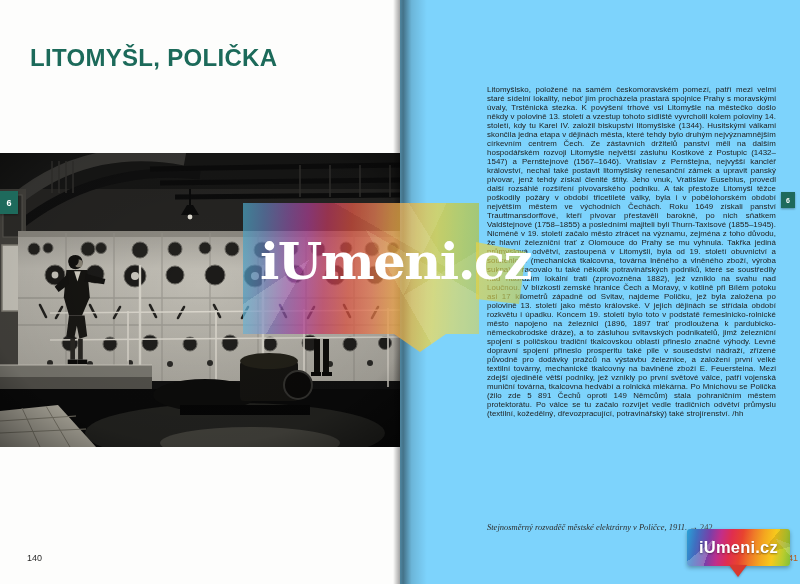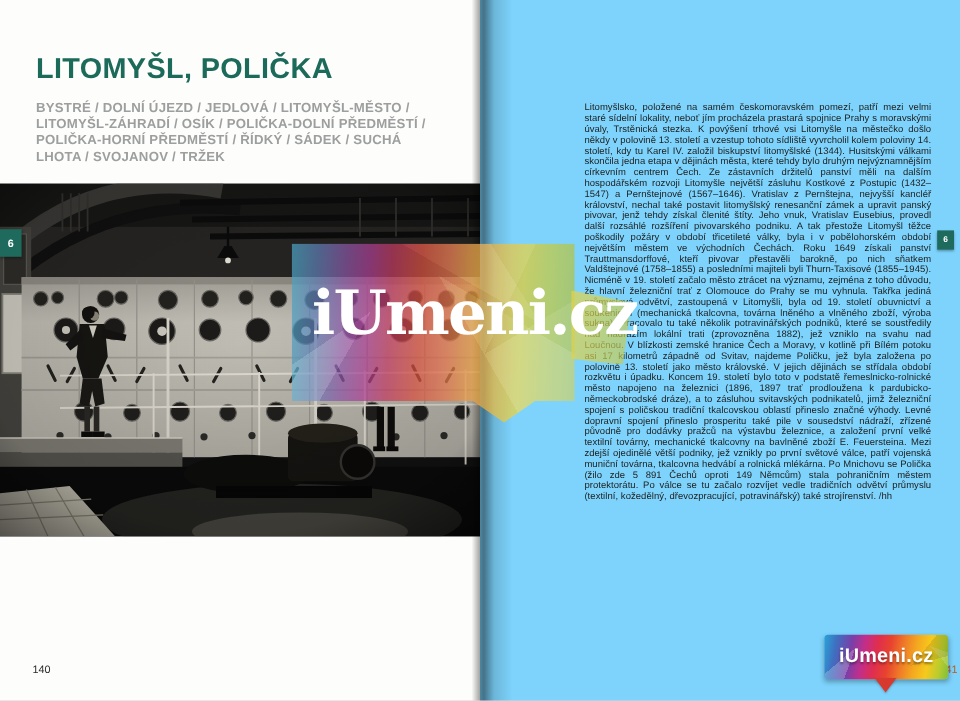--- a/index.html
+++ b/index.html
@@ -127,21 +127,20 @@
     text-shadow:0 1px 2px rgba(0,0,0,.4);
   }
 </style>
 </head>
 <body>
 
 <div class="spread">
 
   <div class="page left">
     <div class="page-title">LITOMYŠL, POLIČKA</div>
-    <div class="region-list">BYSTRÉ / DOLNÍ ÚJEZD / JEDLOVÁ / LITOMYŠL-MĚSTO / LITOMYŠL-ZÁHRADÍ / OSÍK / POLIČKA-DOLNÍ PŘEDMĚSTÍ / POLIČKA-HORNÍ PŘEDMĚSTÍ / ŘÍDKÝ / SÁDEK / SUCHÁ LHOTA / SVOJANOV / TRŽEK</div>
 
     <div class="photo">
       <svg width="401" height="294" viewBox="0 0 401 294">
         <defs>
           <radialGradient id="vig" cx="50%" cy="45%" r="75%">
             <stop offset="0%" stop-color="#000" stop-opacity="0"></stop>
             <stop offset="72%" stop-color="#000" stop-opacity=".12"></stop>
             <stop offset="100%" stop-color="#000" stop-opacity=".55"></stop>
           </radialGradient>
           <linearGradient id="panelg" x1="0" y1="0" x2="0" y2="1">
@@ -322,20 +321,24 @@
     </div>
 
     <div class="edge-tab left">
       <span>6</span>
     </div>
     <div class="page-num left">140</div>
   </div>
 
   <div class="page right">
     <div class="body-text">Litomyšlsko, položené na samém českomoravském pomezí, patří mezi velmi staré sídelní lokality, neboť jím procházela prastará spojnice Prahy s moravskými úvaly, Trstěnická stezka. K povýšení trhové vsi Litomyšle na městečko došlo někdy v polovině 13. století a vzestup tohoto sídliště vyvrcholil kolem poloviny 14. století, kdy tu Karel IV. založil biskupství litomyšlské (1344). Husitskými válkami skončila jedna etapa v dějinách města, které tehdy bylo druhým nejvýznamnějším církevním centrem Čech. Ze zástavních držitelů panství měli na dalším hospodářském rozvoji Litomyšle největší zásluhu Kostkové z Postupic (1432–1547) a Pernštejnové (1567–1646). Vratislav z Pernštejna, nejvyšší kancléř království, nechal také postavit litomyšlský renesanční zámek a upravit panský pivovar, jenž tehdy získal členité štíty. Jeho vnuk, Vratislav Eusebius, provedl další rozsáhlé rozšíření pivovarského podniku. A tak přestože Litomyšl těžce poškodily požáry v období třicetileté války, byla i v pobělohorském období největším městem ve východních Čechách. Roku 1649 získali panství Trauttmansdorffové, kteří pivovar přestavěli barokně, po nich sňatkem Valdštejnové (1758–1855) a posledními majiteli byli Thurn-Taxisové (1855–1945). Nicméně v 19. století začalo město ztrácet na významu, zejména z toho důvodu, že hlavní železniční trať z Olomouce do Prahy se mu vyhnula. Takřka jediná průmyslová odvětví, zastoupená v Litomyšli, byla od 19. století obuvnictví a soukenictví (mechanická tkalcovna, továrna lněného a vlněného zboží, výroba sukna). Pracovalo tu také několik potravinářských podniků, které se soustředily nad nádražím lokální trati (zprovozněna 1882), jež vzniklo na svahu nad Loučnou. V blízkosti zemské hranice Čech a Moravy, v kotlině při Bílém potoku asi 17 kilometrů západně od Svitav, najdeme Poličku, jež byla založena po polovině 13. století jako město královské. V jejich dějinách se střídala období rozkvětu i úpadku. Koncem 19. století bylo toto v podstatě řemeslnicko-rolnické město napojeno na železnici (1896, 1897 trať prodloužena k pardubicko-německobrodské dráze), a to zásluhou svitavských podnikatelů, jimž železniční spojení s poličskou tradiční tkalcovskou oblastí přineslo značné výhody. Levné dopravní spojení přineslo prosperitu také pile v sousedství nádraží, zřízené původně pro dodávky pražců na výstavbu železnice, a založení první velké textilní továrny, mechanické tkalcovny na bavlněné zboží E. Feuersteina. Mezi zdejší ojedinělé větší podniky, jež vznikly po první světové válce, patří vojenská muniční továrna, tkalcovna hedvábí a rolnická mlékárna. Po Mnichovu se Polička (žilo zde 5 891 Čechů oproti 149 Němcům) stala pohraničním městem protektorátu. Po válce se tu začalo rozvíjet vedle tradičních odvětví průmyslu (textilní, kožedělný, dřevozpracující, potravinářský) také strojírenství. /hh</div>
+    <div class="caption">
+      <span>Stejnosměrný rozvaděč městské elektrárny v Poličce, 1911.</span>
+      <span class="ref">→ 242</span>
+    </div>
   </div>
 
   <div class="gutter"></div>
 
   <div class="wm">
     <div class="color"></div>
     <div class="facets"></div>
   </div>
   <div class="wm-shard"></div>
   <div class="wm-text">iUmeni.cz</div>

